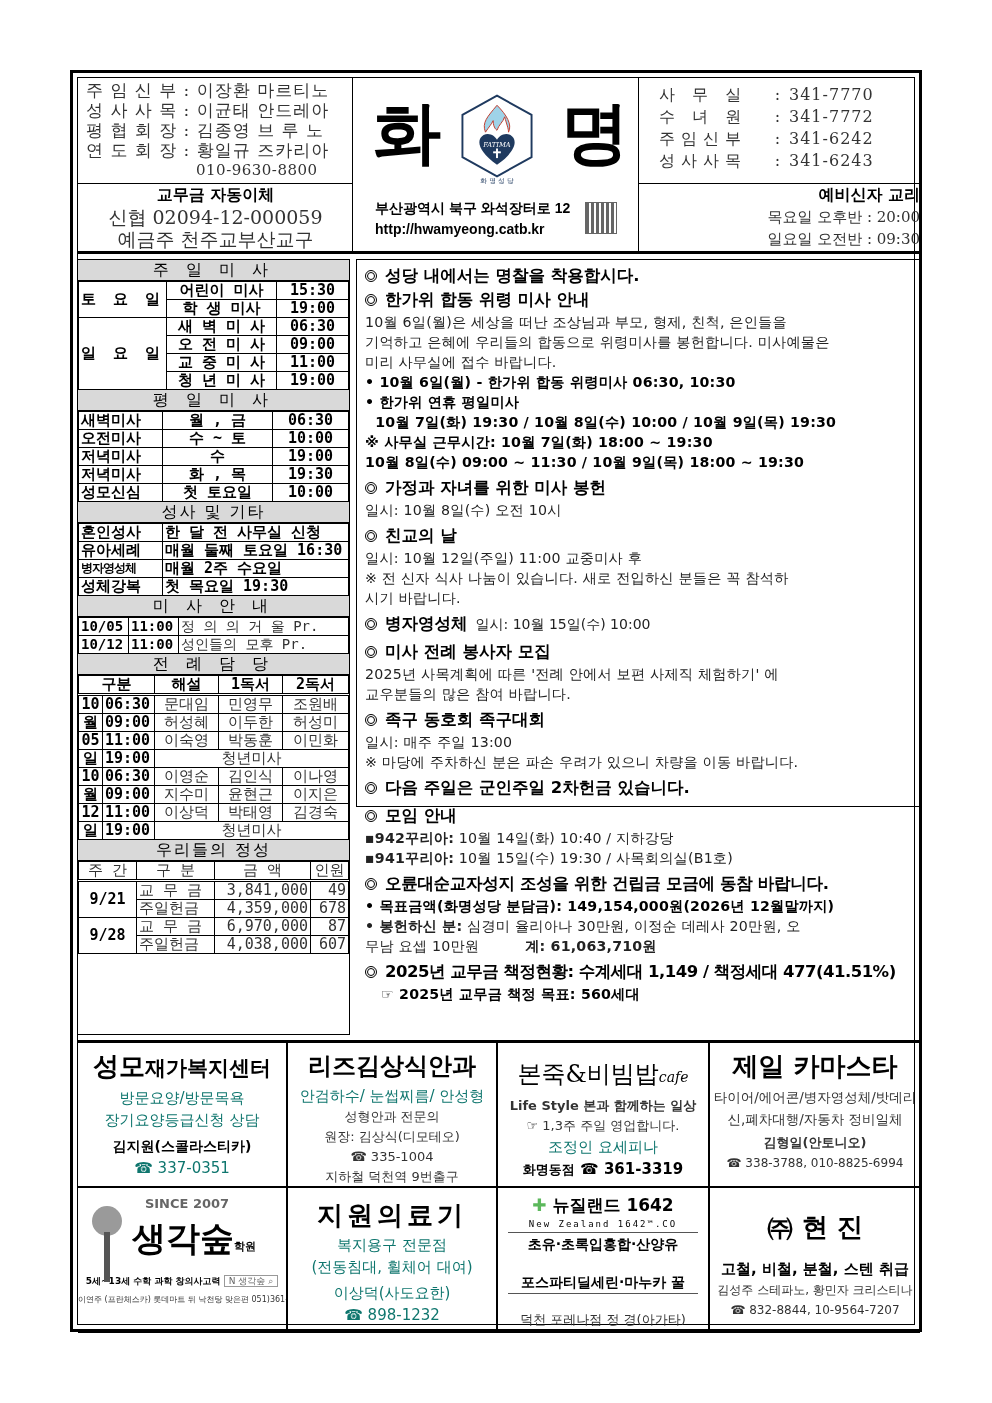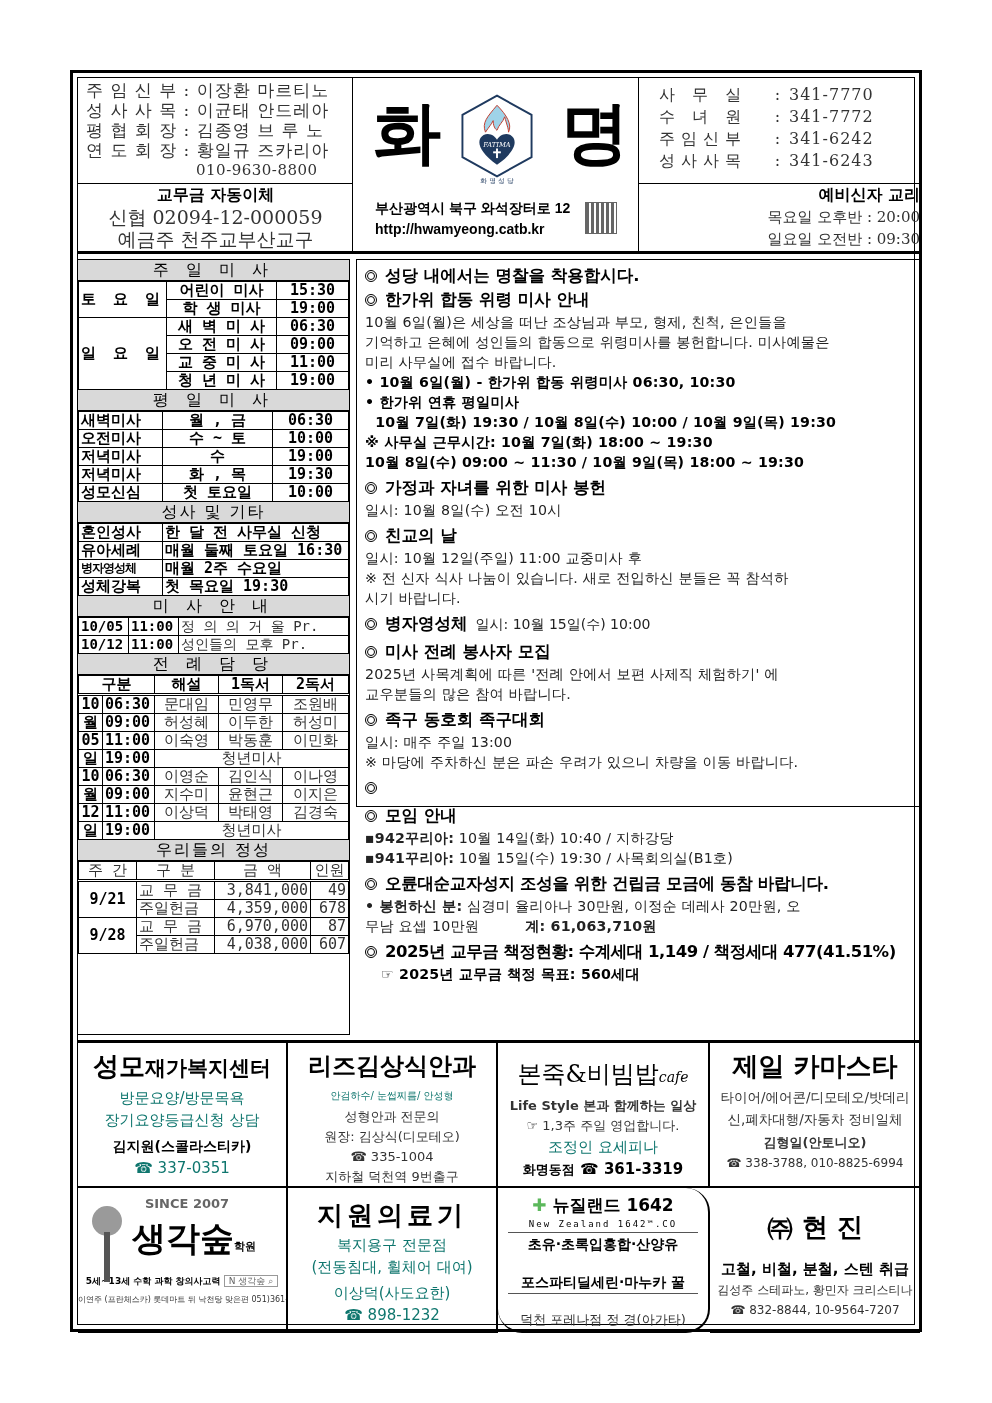--- a/index.html
+++ b/index.html
@@ -369,21 +369,21 @@
             </tr>
     </tbody>
         </table>
   </div>
 
   <div class="news">
     <div class="nh"><span class="bul"></span><span>성당 내에서는 명찰을 착용합시다.</span></div>
 
     <div class="nh"><span class="bul"></span><span>한가위 합동 위령 미사 안내</span></div>
     <div class="nb">10월 6일(월)은 세상을 떠난 조상님과 부모, 형제, 친척, 은인들을</div>
-    <div class="nb">기억하고 은혜에 성인들의 합동으로 위령미사를 봉헌합니다. 미사예물은</div>
+    <div class="nb">기억하고 은혜에 우리들의 합동으로 위령미사를 봉헌합니다. 미사예물은</div>
     <div class="nb">미리 사무실에 접수 바랍니다.</div>
     <div class="nb b">• 10월 6일(월) - 한가위 합동 위령미사 06:30, 10:30</div>
     <div class="nb b">• 한가위 연휴 평일미사</div>
     <div class="nb b" style="white-space:pre">  10월 7일(화) 19:30 / 10월 8일(수) 10:00 / 10월 9일(목) 19:30</div>
     <div class="nb b">※ 사무실 근무시간: 10월 7일(화) 18:00 ~ 19:30</div>
     <div class="nb b">10월 8일(수) 09:00 ~ 11:30 / 10월 9일(목) 18:00 ~ 19:30</div>
     <div class="gap"></div>
 
     <div class="nh"><span class="bul"></span><span>가정과 자녀를 위한 미사 봉헌</span></div>
     <div class="nb">일시: 10월 8일(수) 오전 10시</div>
@@ -401,84 +401,85 @@
     <div class="nh"><span class="bul"></span><span>미사 전례 봉사자 모집</span></div>
     <div class="nb">2025년 사목계획에 따른 '전례 안에서 보편 사제직 체험하기' 에</div>
     <div class="nb">교우분들의 많은 참여 바랍니다.</div>
     <div class="gap"></div>
 
     <div class="nh"><span class="bul"></span><span>족구 동호회 족구대회</span></div>
     <div class="nb">일시: 매주 주일 13:00</div>
     <div class="nb">※ 마당에 주차하신 분은 파손 우려가 있으니 차량을 이동 바랍니다.</div>
     <div class="gap"></div>
 
-    <div class="nh"><span class="bul"></span></div>
+    <div class="nh"><span class="bul"></span><span>다음 주일은 군인주일 2차헌금 있습니다.</span></div>
     <div class="gap"></div>
 
     <div class="nh"><span class="bul"></span><span>모임 안내</span></div>
     <div class="nb"><b>▪942꾸리아:</b><span> 10월 14일(화) 10:40  / 지하강당</span></div>
     <div class="nb"><b>▪941꾸리아:</b><span> 10월 15일(수) 19:30 / 사목회의실(B1호)</span></div>
     <div class="gap"></div>
 
     <div class="nh" style="letter-spacing:-0.3px"><span class="bul"></span><span>오륜대순교자성지 조성을 위한 건립금 모금에 동참 바랍니다.</span></div>
+    <div class="nb b">• 목표금액(화명성당 분담금): 149,154,000원(2026년 12월말까지)</div>
     <div class="nb"><b>• 봉헌하신 분:</b><span> 심경미 율리아나 30만원, 이정순 데레사 20만원, 오</span></div>
     <div class="nb"><span>무남 요셉 10만원</span><b style="margin-left:46px">계: 61,063,710원</b></div>
     <div class="gap"></div>
 
     <div class="nh" style="letter-spacing:-0.5px"><span class="bul"></span><span>2025년 교무금 책정현황: 수계세대 1,149 / 책정세대 477(41.51%)</span></div>
     <div class="nb b" style="padding-left:16px">☞ 2025년 교무금 책정 목표: 560세대</div>
   </div>
 
   <div class="ads">
     <div class="ad" style="left:0;top:0;width:210px;height:145px;padding-top:4px;">
       <div class="big"><span>성모</span><span style="font-size:21px">재가복지센터</span></div>
       <div class="med">방문요양/방문목욕</div>
       <div class="med">장기요양등급신청 상담</div>
       <div class="med bold" style="font-size:14px;margin-top:4px">김지원(스콜라스티카)</div>
       <div class="med tel">337-0351</div>
     </div>
     <div class="ad" style="left:210px;top:0;width:210px;height:145px;padding-top:4px;">
       <div class="big" style="font-size:24px">리즈김상식안과</div>
-      <div class="med" style="font-size:10px">안검하수/ 눈썹찌름/ 안성형</div>
+      <div class="med" style="font-size:15px">안검하수/ 눈썹찌름/ 안성형</div>
       <div class="sm">성형안과 전문의</div>
       <div class="sm">원장: 김상식(디모테오)</div>
       <div class="sm tel">335-1004</div>
       <div class="sm">지하철 덕천역 9번출구</div>
     </div>
     <div class="ad" style="left:420px;top:0;width:212px;height:145px;padding-top:12px;">
       <div class="big" style="font-family:'DejaVu Serif',serif;font-weight:normal;font-size:24px"><span>본죽&amp;비빔밥</span><i style="font-size:14px">cafe</i></div>
       <div class="sm bold">Life Style 본과 함께하는 일상</div>
       <div class="sm">☞ 1,3주 주일 영업합니다.</div>
       <div class="med">조정인 요세피나</div>
       <div class="med bold"><span style="font-size:13px">화명동점</span> <span class="tel">361-3319</span></div>
     </div>
     <div class="ad" style="left:632px;top:0;width:210px;height:145px;padding-top:4px;border-right:0">
       <div class="big">제일 카마스타</div>
-      <div class="sm" style="font-size:13.5px;line-height:24px">타이어/에어콘/디모테오/밧데리</div>
+      <div class="sm" style="font-size:13.5px;line-height:24px">타이어/에어콘/병자영성체/밧데리</div>
       <div class="sm" style="font-size:13.5px">신,폐차대행/자동차 정비일체</div>
       <div class="sm bold" style="margin-top:4px">김형일(안토니오)</div>
       <div class="sm tel" style="font-size:12px">338-3788, 010-8825-6994</div>
     </div>
 
     <div class="ad" style="left:0;top:145px;width:210px;height:145px;padding-top:6px;">
       <div style="position:absolute;left:14px;top:18px;width:30px;height:30px;border-radius:50%;background:#9a9a9a"></div>
       <div style="position:absolute;left:26px;top:44px;width:6px;height:50px;background:#555"></div>
       <div class="sm bold" style="color:#666;padding-left:10px">SINCE 2007</div>
       <div class="big" style="font-size:34px;line-height:48px;padding-left:24px"><span>생각숲</span><span style="font-size:11px">학원</span></div>
       <div style="font-size:9px;line-height:20px;font-weight:bold;white-space:nowrap"><span>5세~13세 수학 과학 창의사고력</span> <span style="border:1px solid #999;padding:0 4px;color:#666;font-weight:normal">N <span>생각숲</span> ⌕</span></div>
       <div style="font-size:8px;line-height:18px;white-space:nowrap;color:#333">이연주 (프란체스카) 롯데마트 뒤 낙천탕 맞은편 051)361-7990</div>
     </div>
     <div class="ad" style="left:210px;top:145px;width:210px;height:145px;padding-top:8px;">
       <div class="big" style="letter-spacing:4px">지원의료기</div>
       <div class="med">복지용구 전문점</div>
       <div class="med">(전동침대, 휠체어 대여)</div>
       <div class="med" style="margin-top:4px">이상덕(사도요한)</div>
       <div class="med tel">898-1232</div>
     </div>
-    <div class="ad" style="left:420px;top:145px;width:212px;height:145px;padding-top:6px;border-radius:24px;">
+    <div class="ad" style="left:420px;top:145px;width:212px;height:145px;padding-top:6px;">
       <div class="med bold" style="font-size:17px"><span style="color:#5cb85c">✚</span> <span>뉴질랜드 1642</span></div>
       <div style="font-size:9px;letter-spacing:2px;font-family:'DejaVu Sans Mono',monospace;line-height:16px;border-bottom:1px solid #555;margin:0 10px">New Zealand 1642™.CO</div>
       <div class="med bold" style="font-size:14px">초유·초록입홍합·산양유</div>
       <div class="med bold" style="font-size:14px;border-bottom:1px solid #555;margin:16px 10px">포스파티딜세린·마누카 꿀</div>
       <div class="sm">덕천 포레나점 정 경(아가타)</div>
       <div class="med bold" style="letter-spacing:3px">010-4121-7822</div>
     </div>
     <div class="ad" style="left:632px;top:145px;width:210px;height:145px;padding-top:16px;border-right:0">
       <div class="big" style="line-height:46px">㈜ 현 진</div>
       <div class="med bold" style="margin-top:8px">고철, 비철, 분철, 스텐 취급</div>

